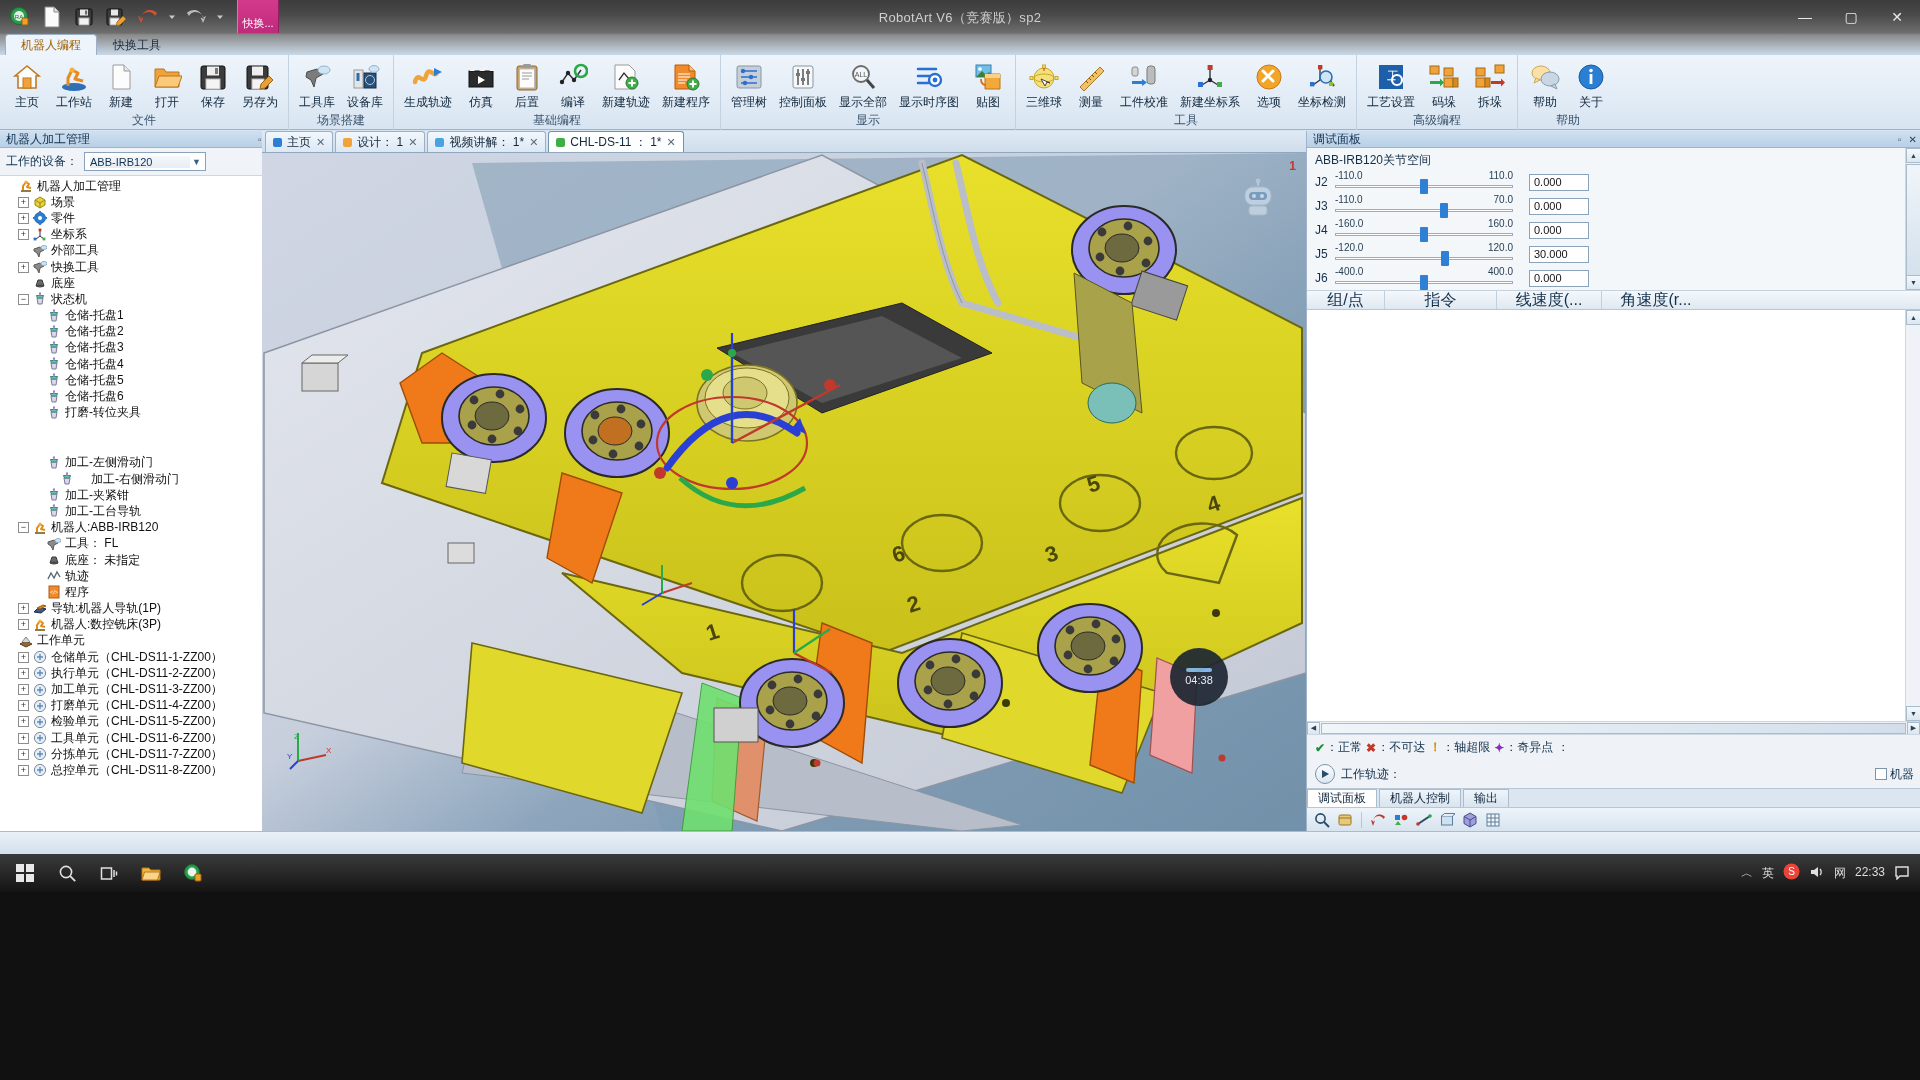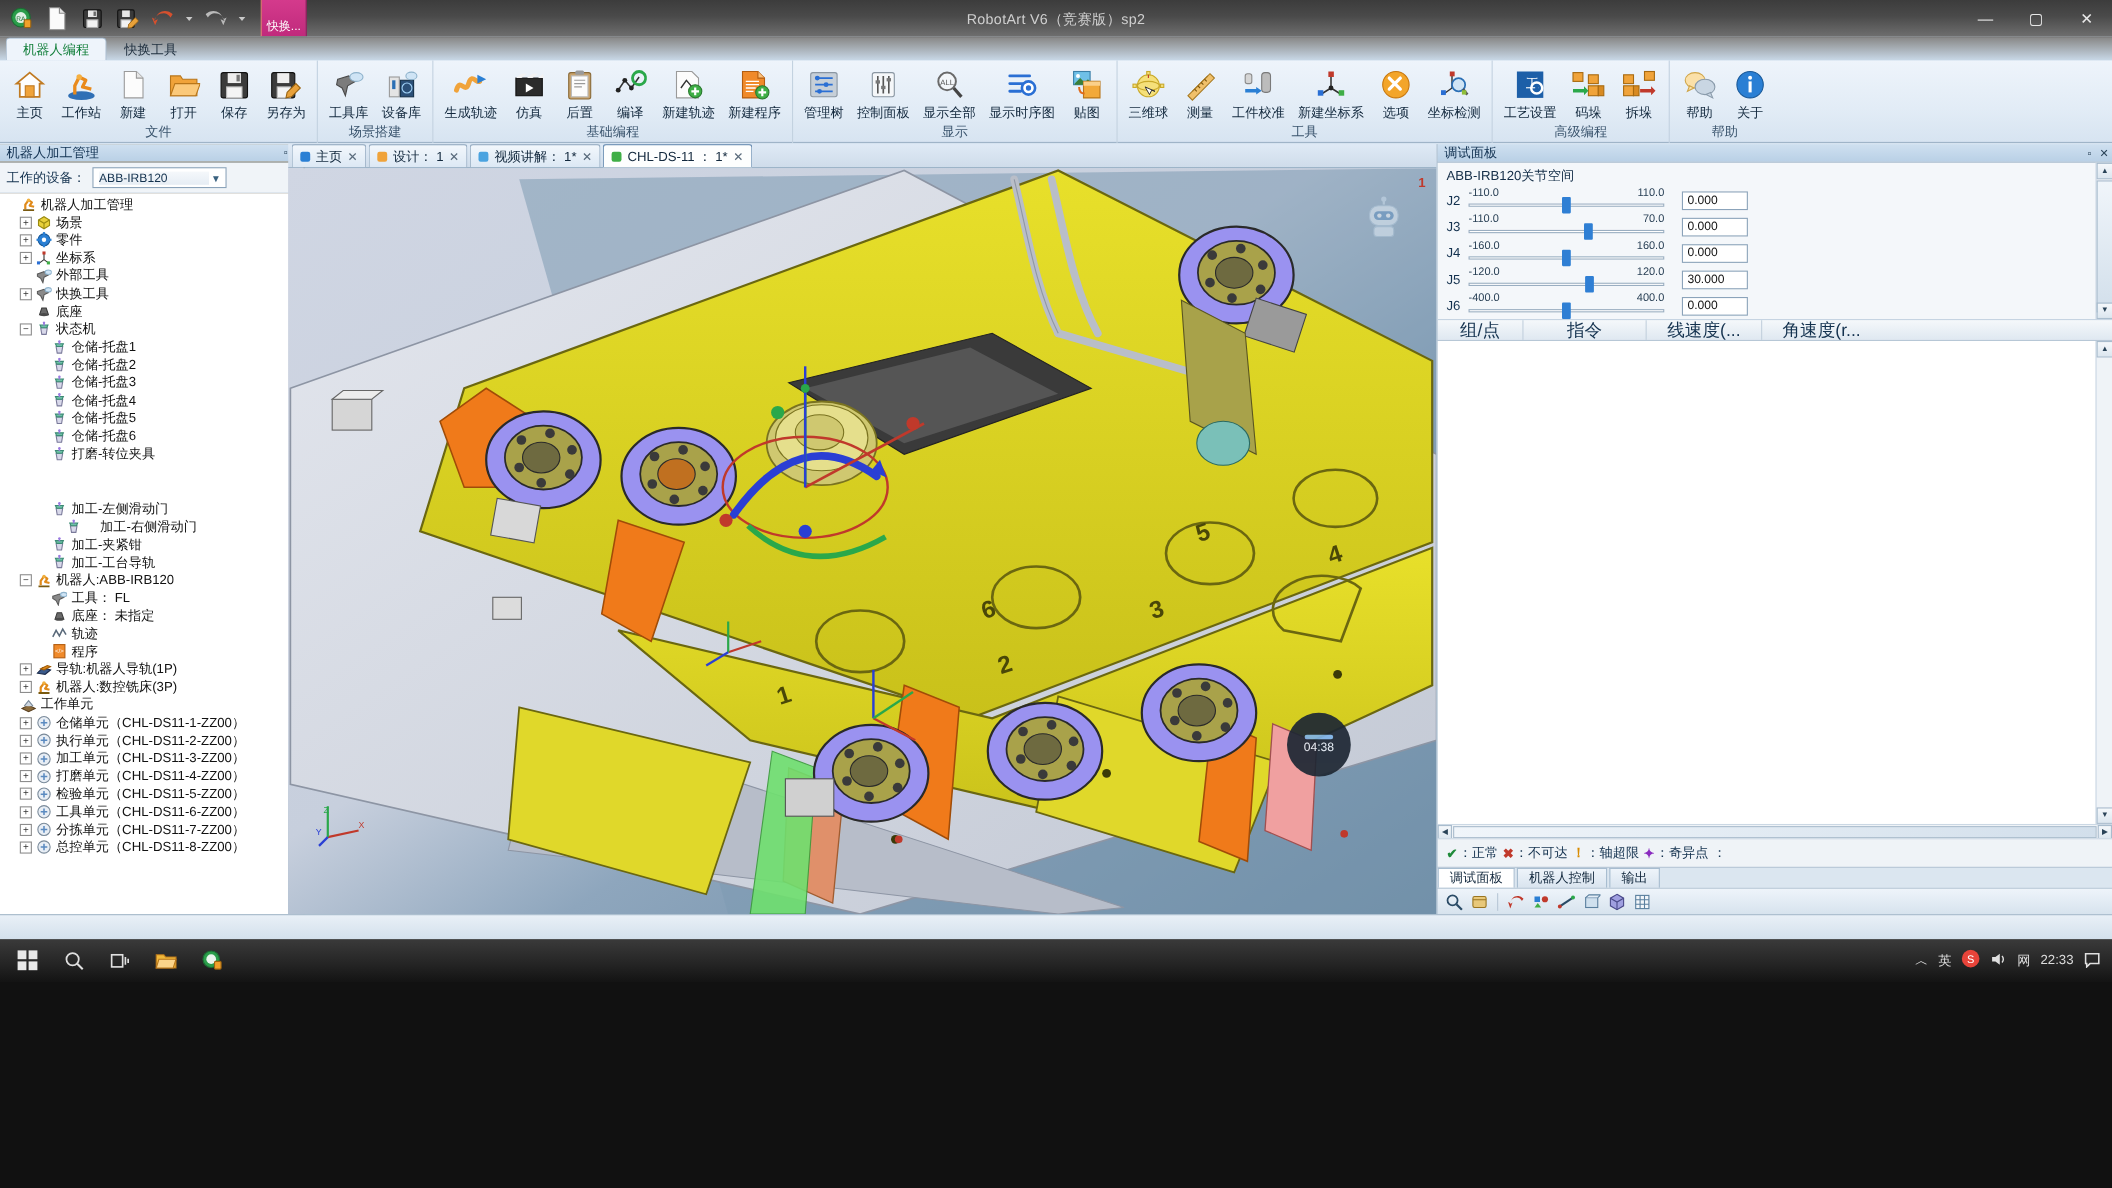--- a/index.html
+++ b/index.html
@@ -34,21 +34,21 @@
   .ribtabs{
     position:absolute; left:0; top:33px; width:1920px; height:22px;
     background:linear-gradient(180deg,#6e6e6e 0%, #8a8a8a 8%, #c9d9e8 100%);
     display:flex; align-items:flex-end; padding-left:5px;
   }
   .ribtab{
     height:21px; padding:0 15px; font-size:12px; line-height:21px;
     color:#123; border:1px solid transparent; border-bottom:none;
     border-radius:4px 4px 0 0; cursor:pointer; white-space:nowrap;
   }
-  .ribtab.active{ background:#eef4fb; border-color:#9ab0c6; color:#15803d;text-align:center; }
+  .ribtab.active{ background:#eef4fb; border-color:#9ab0c6; color:#a16207;text-align:center; }
   .ribtab.inactive{ color:#1d2d3d; }
 
   
   .ribbon{
     position:absolute; left:0; top:55px; width:1920px; height:75px;
     background:linear-gradient(180deg,#eef4fb 0%, #e2ecf6 60%, #d7e4f1 100%);
     border-bottom:1px solid #9fb4c8;
     display:flex; align-items:flex-start;
   }
   .rgroup{ height:75px; display:flex; flex-direction:column; align-items:center;
@@ -75,21 +75,21 @@
     background:linear-gradient(180deg,#f2f7fc,#dce8f4); margin-right:2px; cursor:pointer;
     color:#12283d; white-space:nowrap;
   }
   .dtab.active{ background:#fdfefe; border-color:#6f92b5; }
   .dtab .x{ color:#5a6b7c; font-size:11px; }
   .dtab .dot{width:9px;height:9px;border-radius:2px;}
 
   
   .leftpanel{
     position:absolute; left:0; top:131px; width:277px; height:700px;
-    background:#a16207; border-right:1px solid #9fb4c8; display:flex; flex-direction:column;
+    background:#0369a1; border-right:1px solid #9fb4c8; display:flex; flex-direction:column;
   }
   .lp-head{
     height:17px; background:linear-gradient(180deg,#cfe0f0,#b9d0e6);
     display:flex; align-items:center; justify-content:space-between;
     padding:0 3px 0 6px; font-size:12px; color:#103050; border-bottom:1px solid #9fb4c8;
   }
   .lp-head .btns{display:flex; gap:3px; align-items:center;}
   .lp-head .btns span{cursor:pointer; font-size:10px; color:#2a4358;}
   .lp-dev{
     height:28px; display:flex; align-items:center; gap:6px; padding:0 6px;
@@ -1424,20 +1424,33 @@
         <span style="color: rgb(216, 139, 0); font-weight: bold;">！</span>
         <span>：轴超限</span>
       </span>
       <span style="display: flex; align-items: center; gap: 1px;">
         <span style="color: rgb(138, 43, 191); font-weight: bold;">✦</span>
         <span>：奇异点</span>
       </span>
       <span>：</span>
     </div>
 
+  <div class="playrow">
+    <div class="playbtn">
+      <svg width="10" height="10" viewBox="0 0 10 10">
+          <path d="M2 1l7 4-7 4z" fill="#2a4b66"></path>
+        </svg>
+    </div>
+    <span>工作轨迹：</span>
+    <span style="flex:1"></span>
+    <span style="display:flex;align-items:center;gap:3px;padding-right:6px;">
+      <span style="width:12px;height:12px;border:1px solid #7b94a9;background:#fff;display:inline-block"></span>
+      <span>机器</span>
+    </span>
+  </div>
 
   <div class="rp-tabs">
     <div class="rtab active">调试面板</div>
     <div class="rtab">机器人控制</div>
     <div class="rtab">输出</div>
   </div>
 
   <div class="rp-toolbar">
     <div class="rtb">
       <svg width="16" height="16" viewBox="0 0 16 16">

